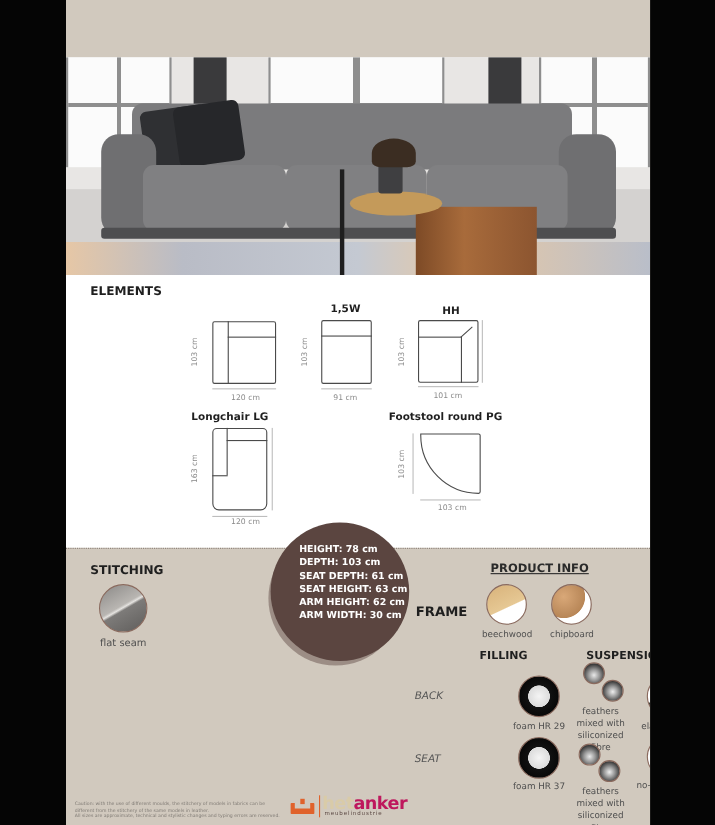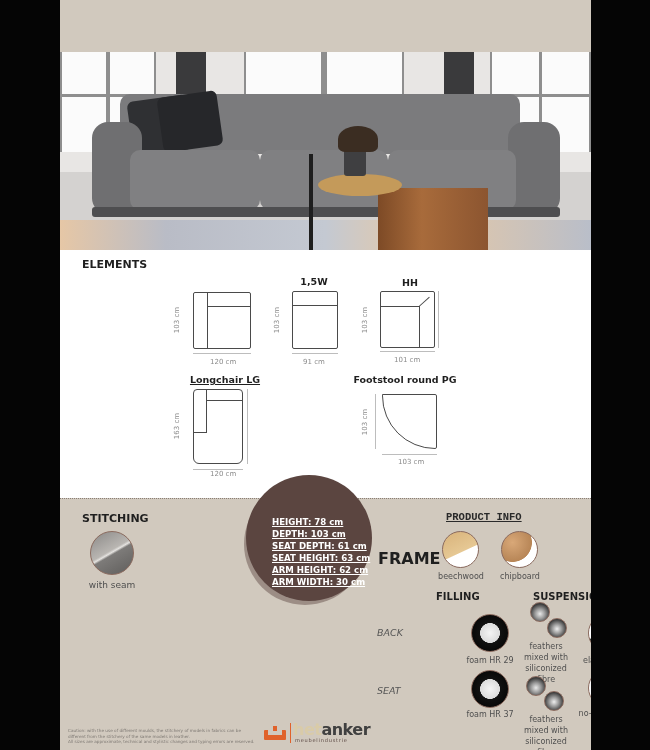--- a/index.html
+++ b/index.html
@@ -46,35 +46,35 @@
   .divider { position: absolute; left: 0; top: 498px; width: 531px; border-top: 1px dotted #8a7f76; }
 
   
   .stitch-title { left: 22px; top: 512px; }
   .circle-img { position: absolute; border-radius: 50%; border: 1.5px solid #8a6a5e; overflow: hidden; }
   .cap { position: absolute; font-size: 8px; color: #4f4f4f; text-align: center; line-height: 11px; }
   .stitch-cap { font-size: 9px; }
 
   .specs-blob { position: absolute; left: 186px; top: 475px; width: 126px; height: 126px; border-radius: 50%; background: #5b4540;
     box-shadow: -4px 6px 0 -2px rgba(91,69,64,0.45); }
-  .specs { position: absolute; left: 212px; top: 516px; font-weight: bold; font-size: 8.6px; color: #ffffff; line-height: 12px; text-decoration: underline; }
-
-  .pi-title { position: absolute; left: 386px; top: 511px; font-weight: bold; font-size: 10.5px; color: #2a2a2a; text-decoration: underline; font-family: Liberation Mono, monospace; }
-  .frame-label { left: 318px; top: 549px; font-size: 16px; }
+  .specs { position: absolute; left: 212px; top: 494px; font-weight: bold; font-size: 8.6px; color: #ffffff; line-height: 12px; }
+
+  .pi-title { position: absolute; left: 386px; top: 511px; font-weight: bold; font-size: 10.5px; color: #2a2a2a; text-decoration: underline; }
+  .frame-label { left: 318px; top: 549px; font-size: 12px; }
   .filling-label { left: 376px; top: 591px; font-size: 10px; }
   .susp-label { left: 453px; top: 591px; font-size: 10px; margin-left: 20px; }
   .row-label { position: absolute; font-style: italic; font-size: 9.5px; color: #555; }
 
   .disclaimer { position: absolute; left: 8px; top: 728px; width: 190px; font-size: 4.2px; line-height: 5.6px; color: #7f7a74; }
   .logo { position: absolute; left: 204px; top: 722px; width: 120px; height: 22px; }
   .logo-icon { position: absolute; left: 0; top: 4px; width: 22px; height: 14px; }
   .logo-bar { position: absolute; left: 26px; top: 1px; width: 1px; height: 20px; background: #e0622b; }
   .logo-text { position: absolute; left: 29px; top: -2px; font-size: 16px; font-weight: bold; letter-spacing: -0.5px; }
   .logo-text .het { color: #d9cba8; }
-  .logo-text .anker { color: #404040; }
+  .logo-text .anker { color: #be185d; }
   .logo-sub { position: absolute; left: 31px; top: 15px; font-size: 5px; color: #5a4742; letter-spacing: 0.8px; }
 </style>
 </head>
 <body>
 
 <div class="page">
 
 
   <div class="photo">
     <div class="wall"></div>
@@ -121,21 +121,21 @@
     <div class="el-title" style="left:330px;top:26px;width:40px;">HH</div>
     <div class="shape" style="left:320px;top:41px;width:55px;height:57px;"></div>
     <div class="line" style="left:320px;top:56px;width:40px;height:1.3px;"></div>
     <div class="line" style="left:359px;top:56px;width:1.3px;height:42px;"></div>
     <div class="line" style="left:359px;top:48px;width:14px;height:1px;transform:rotate(-42deg);transform-origin:left;top:56px;"></div>
     <div class="gline" style="left:320px;top:101px;width:55px;height:1px;"></div>
     <div class="gline" style="left:378px;top:41px;width:1px;height:57px;"></div>
     <div class="dim v" style="left:292px;top:66px;">103 cm</div>
     <div class="dim" style="left:334px;top:106px;">101 cm</div>
 
-    <div class="el-title" style="left:120px;top:123px;width:90px;text-decoration:underline;">Longchair LG</div>
+    <div class="el-title" style="left:104px;top:123px;width:90px;">Longchair LG</div>
     <div class="shape" style="left:133px;top:139px;width:50px;height:75px;border-radius:4px 4px 6px 6px;"></div>
     <div class="line" style="left:146px;top:139px;width:1.3px;height:43px;"></div>
     <div class="line" style="left:133px;top:182px;width:14px;height:1.3px;"></div>
     <div class="line" style="left:146px;top:150px;width:37px;height:1.3px;"></div>
     <div class="gline" style="left:187px;top:139px;width:1px;height:75px;"></div>
     <div class="gline" style="left:133px;top:219px;width:50px;height:1px;"></div>
     <div class="dim v" style="left:104px;top:172px;">163 cm</div>
     <div class="dim" style="left:150px;top:220px;">120 cm</div>
 
     <div class="el-title" style="left:290px;top:123px;width:110px;">Footstool round PG</div>
@@ -143,21 +143,21 @@
     <div class="gline" style="left:315px;top:144px;width:1px;height:55px;"></div>
     <div class="gline" style="left:322px;top:204px;width:55px;height:1px;"></div>
     <div class="dim v" style="left:292px;top:168px;">103 cm</div>
     <div class="dim" style="left:338px;top:208px;">103 cm</div>
   </div>
 
   <div class="divider"></div>
 
   <div class="sec-label stitch-title">STITCHING</div>
   <div class="circle-img" style="left:30px;top:531px;width:44px;height:44px;background:linear-gradient(150deg,#8a8886 0%,#b9b6b2 45%,#e5e3e0 49%,#7d7b79 53%,#5f5d5b 100%);"></div>
-  <div class="cap stitch-cap" style="left:20px;top:580px;width:64px;">with seam</div>
+  <div class="cap stitch-cap" style="left:20px;top:580px;width:64px;">flat seam</div>
 
   <div class="specs-blob"></div>
   <div class="specs">
     <div>HEIGHT: 78 cm</div>
     <div>DEPTH: 103 cm</div>
     <div>SEAT DEPTH: 61 cm</div>
     <div>SEAT HEIGHT: 63 cm</div>
     <div>ARM HEIGHT: 62 cm</div>
     <div>ARM WIDTH: 30 cm</div>
   </div>

